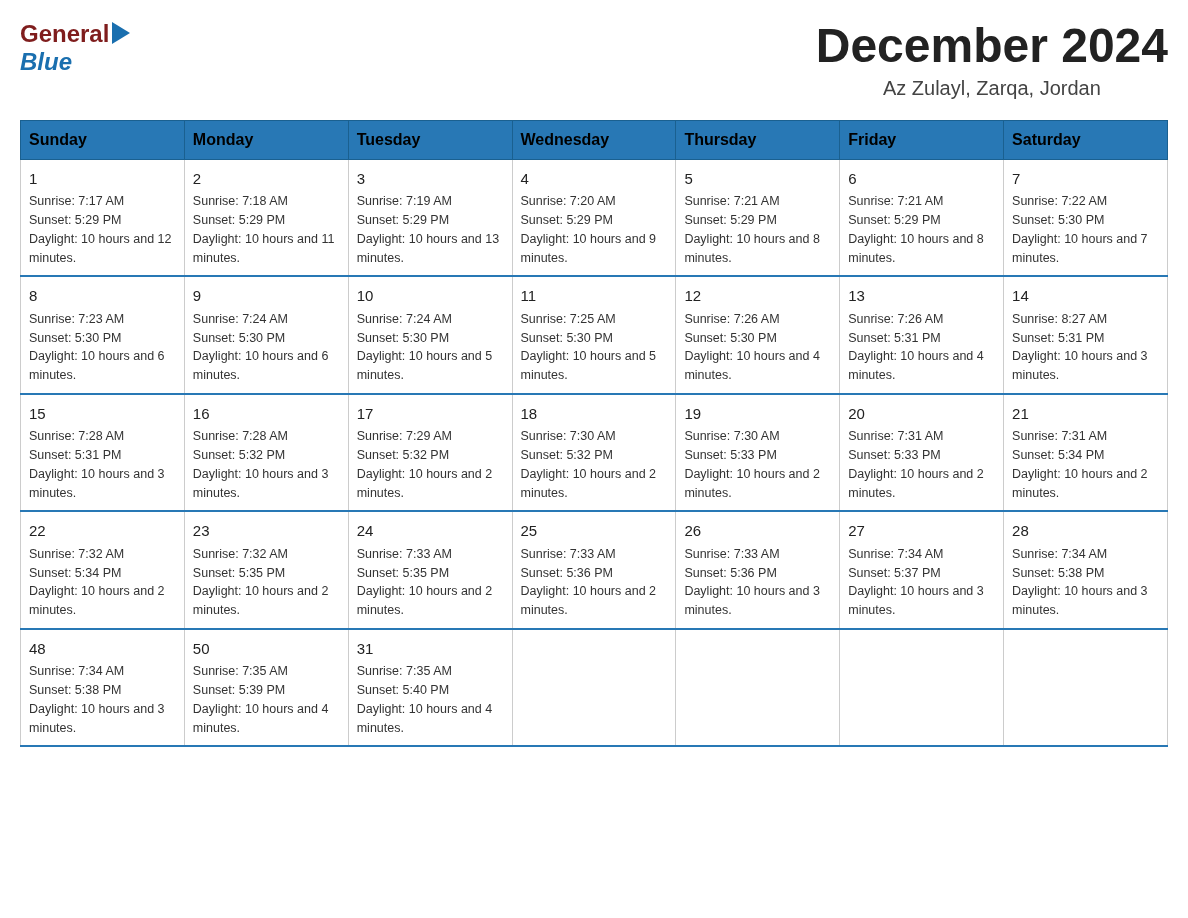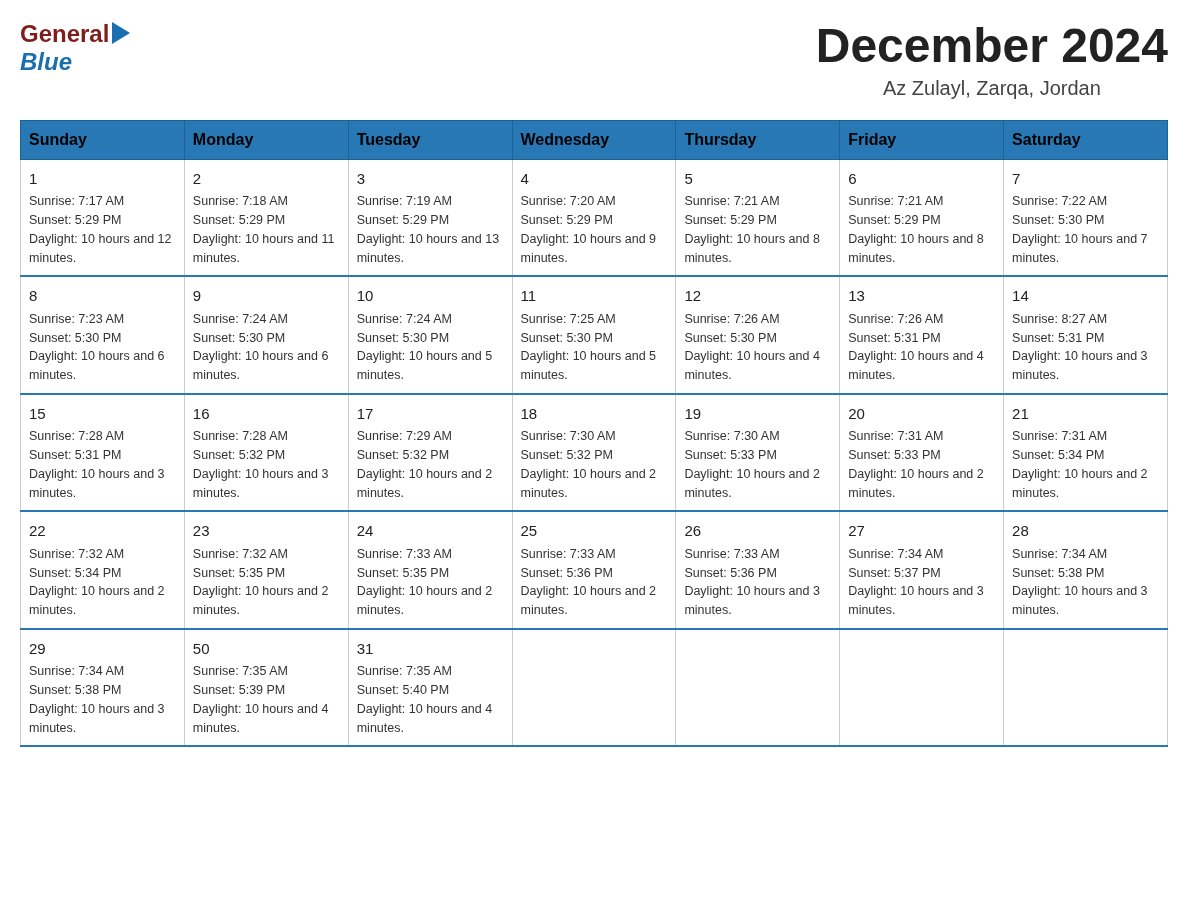--- a/index.html
+++ b/index.html
@@ -284,21 +284,21 @@
       </td>
         <td>
         <span class="day-number">28</span>
         <span>Sunrise: 7:34 AM</span><br>
         <span>Sunset: 5:38 PM</span><br>
         <span>Daylight: 10 hours and 3 minutes.</span>
       </td>
       </tr>
       <tr>
         <td>
-        <span class="day-number">29</span>
+        <span class="day-number">48</span>
         <span>Sunrise: 7:34 AM</span><br>
         <span>Sunset: 5:38 PM</span><br>
         <span>Daylight: 10 hours and 3 minutes.</span>
       </td>
         <td>
         <span class="day-number">50</span>
         <span>Sunrise: 7:35 AM</span><br>
         <span>Sunset: 5:39 PM</span><br>
         <span>Daylight: 10 hours and 4 minutes.</span>
       </td>

